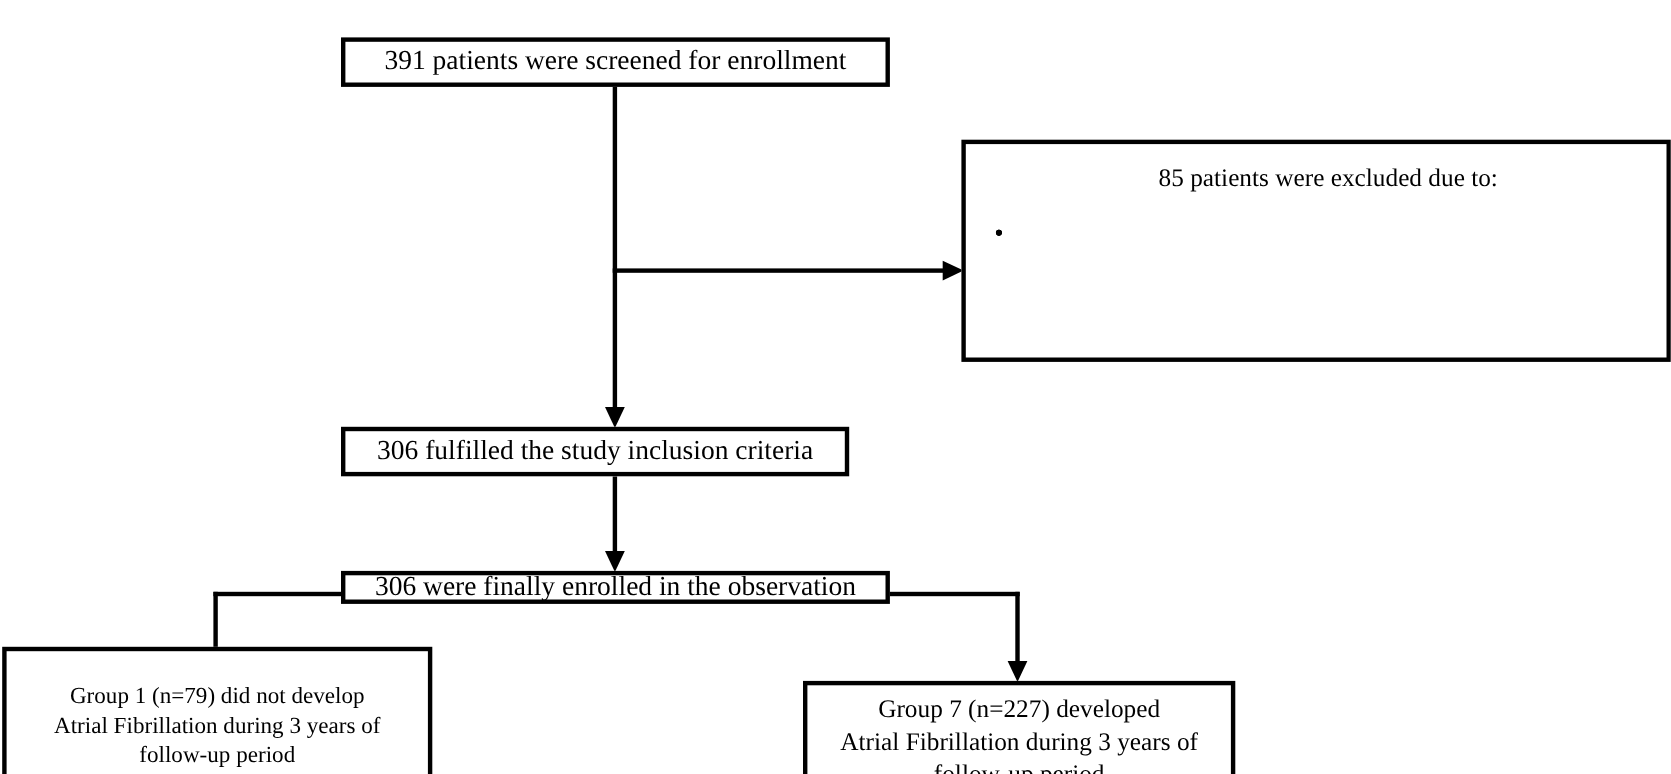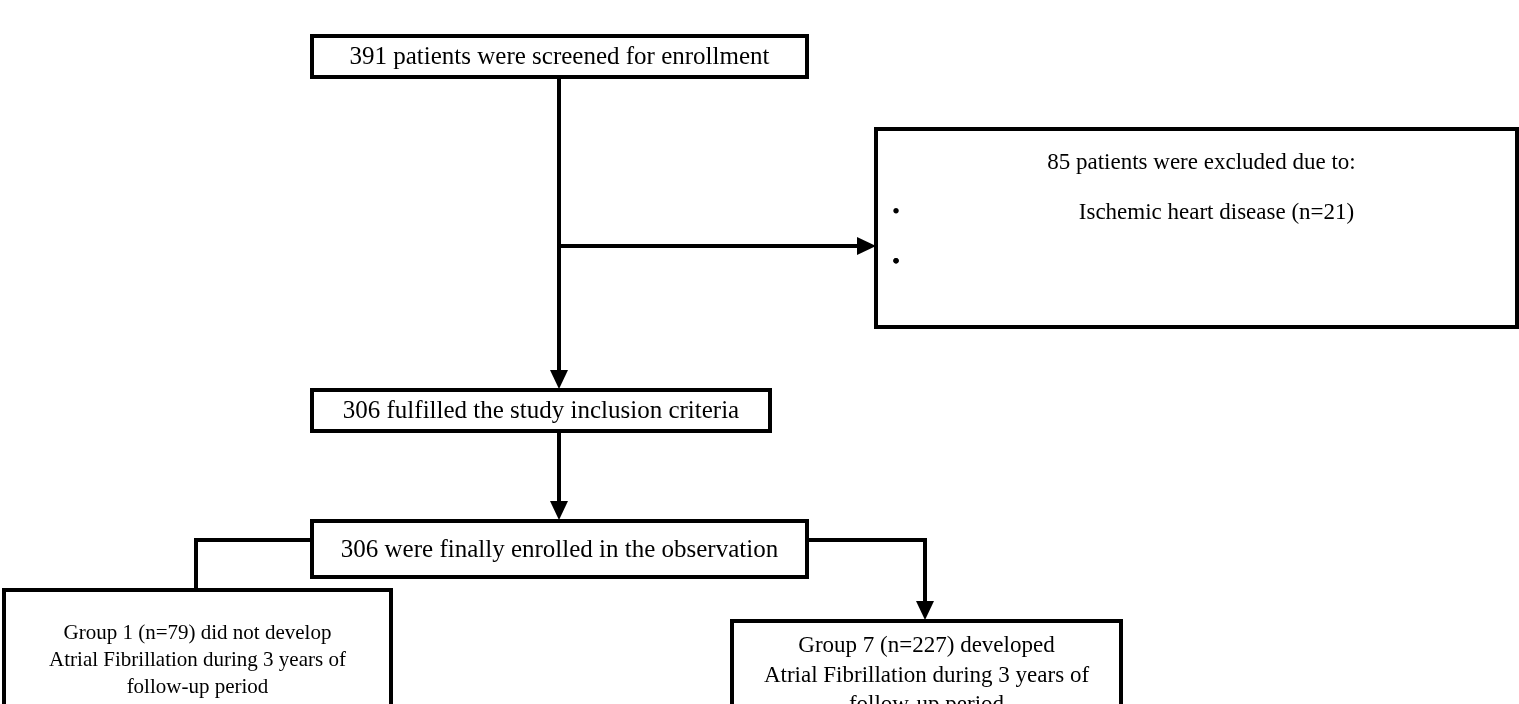--- a/index.html
+++ b/index.html
@@ -37,29 +37,29 @@
 
   
   #node-screened {
     left: 310px; top: 2px; width: 499px; height: 45px;
     font-size: 25px;
   }
   #node-excluded {
     left: 874px; top: 95px; width: 645px; height: 202px;
     border-right-width: 4px;
     display: block;
-    padding: 16px 0 0 10px;
+    padding: 16px 0 0 22px;
     font-size: 23px;
   }
   #node-included {
     left: 310px; top: 356px; width: 462px; height: 45px;
     font-size: 25px;
   }
   #node-enrolled {
-    left: 310px; top: 487px; width: 499px; height: 60px;
+    left: 310px; top: 487px; width: 499px; height: 30px;
     font-size: 25px;
   }
   #node-group1 {
     left: 2px; top: 556px; width: 391px; height: 143px;
     font-size: 21px;
   }
   #node-group2 {
     left: 730px; top: 587px; width: 393px; height: 111px;
     font-size: 23px;
   }
@@ -139,21 +139,20 @@
 
   <div class="node" id="node-screened">
     <span class="node-text">391 patients were screened for enrollment</span>
   </div>
 
   <div class="node" id="node-excluded">
     <div class="excl-title">85 patients were excluded due to:</div>
     <ul class="excl-list">
       <li>
         <span class="excl-bullet">•</span>
-        <span>Ischemic heart disease (n=21)</span>
       </li>
       <li>
         <span class="excl-bullet">•</span>
       </li>
       <li>
         <span class="excl-bullet">•</span>
       </li>
     </ul>
   </div>
 

